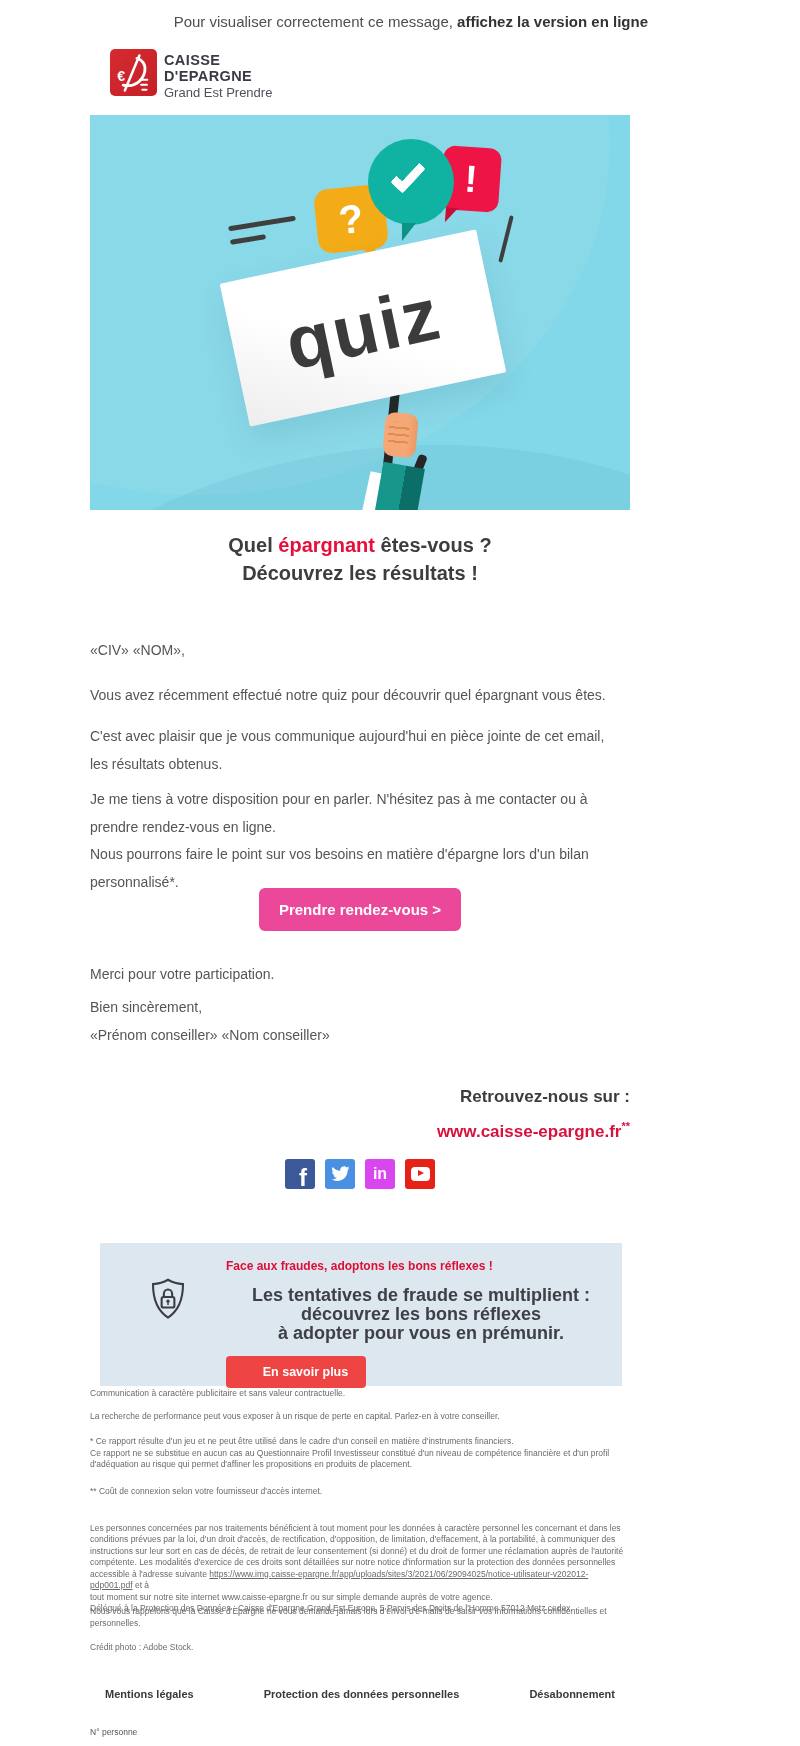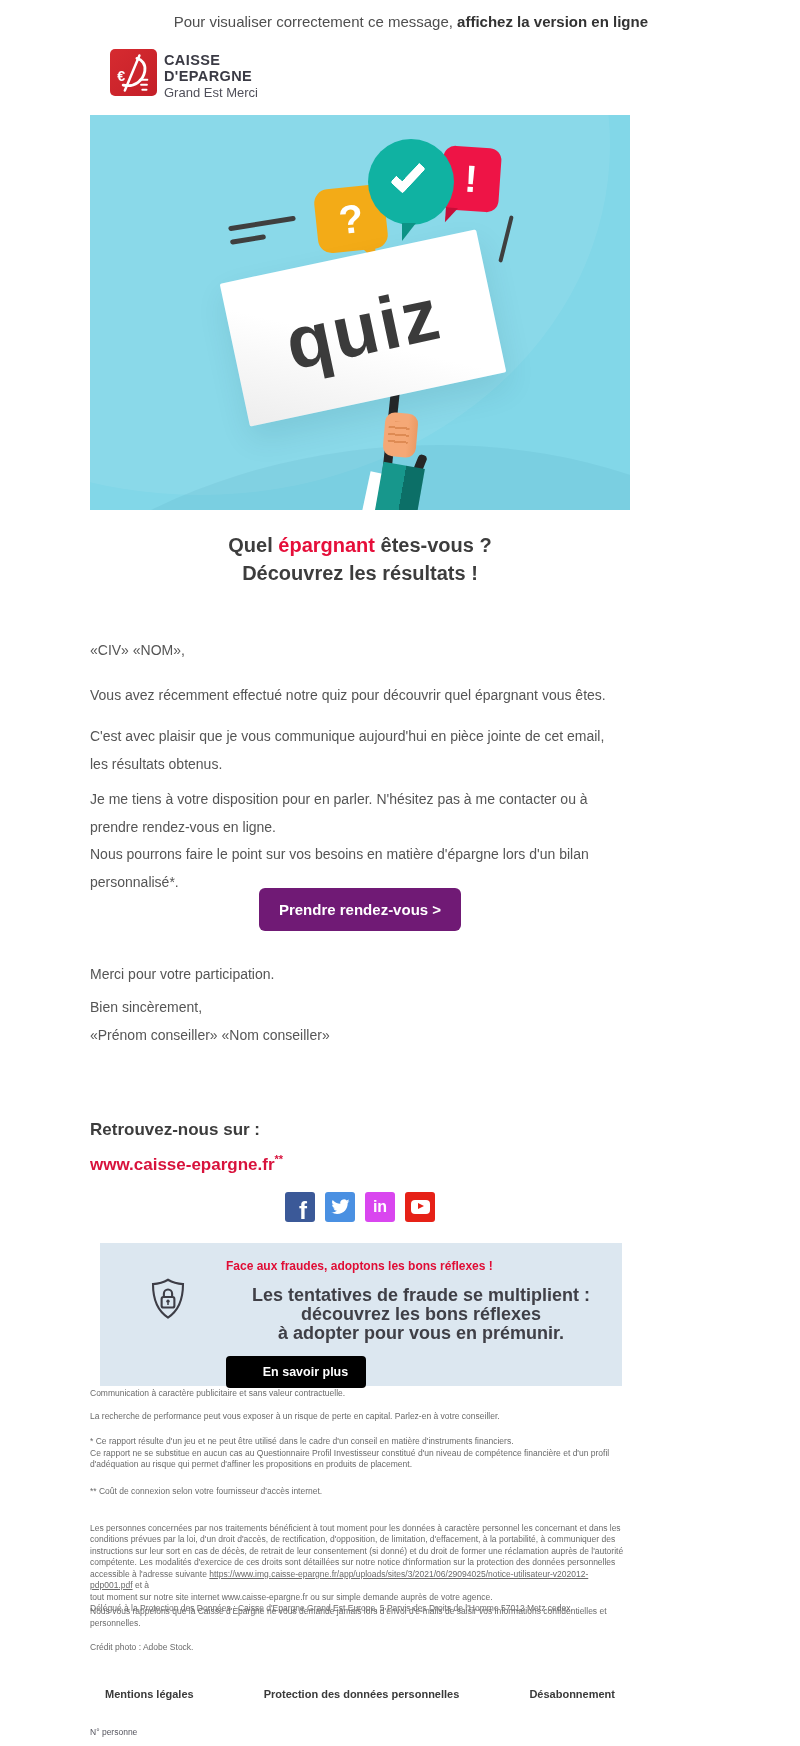--- a/index.html
+++ b/index.html
@@ -88,25 +88,25 @@
           color:#555; white-space:pre-line; }
   .sal   { top:637px; }
   .para1 { top:682px; }
   .para2 { top:723px; }
   .para3 { top:776px;margin-top:10px; }
   .thanks{ top:961px; }
   .signoff{ top:994px; }
 
   .cta-row { position:absolute; left:90px; top:888px; width:540px; display:flex; justify-content:center; }
   .cta-btn { min-width:180px; height:43px; padding:0 20px; border:none; cursor:pointer;
-             background:#701a75; color:#fff; font-weight:bold; font-size:15px;
+             background:#ec4899; color:#fff; font-weight:bold; font-size:15px;
              border-radius:6px; font-family:inherit; }
 
   
-  .social { position:absolute; left:90px; top:1086px; width:540px; text-align:left;margin-top:33px; }
+  .social { position:absolute; left:90px; top:1086px; width:540px; text-align:right; }
   .social .sh { font-size:17px; line-height:22px; font-weight:bold; color:#3d3d3d; }
   .social .su { font-size:17px; line-height:22px; font-weight:bold; color:#d8123c; margin-top:7px; }
   .social .su sup { font-size:11px; }
   .icons { margin-top:16px; display:flex; justify-content:center; gap:10px; }
   .sicon { width:30px; height:30px; border-radius:3px; display:flex; align-items:center;
            justify-content:center; cursor:pointer; overflow:hidden; }
   .sicon.fb { background:#3b5998; }
   .sicon.fb span { font-size:24px; font-weight:bold; color:#fff; transform:translate(3px,4px); }
   .sicon.tw { background:#4a90e2; }
   .sicon.tw svg { width:20px; height:20px; }
@@ -119,21 +119,21 @@
             border-bottom:3.5px solid transparent; }
 
   
   .fraud { position:absolute; left:100px; top:1215px; width:522px; height:143px; background:#dce7f0;margin-top:28px; }
   .fraud .shield { position:absolute; left:44px; top:30px; width:48px; height:54px; }
   .fraud .content { position:absolute; left:126px; top:15px; width:390px; }
   .fraud .ft { font-size:12px; font-weight:bold; color:#e00d35; line-height:16px; }
   .fraud .fx { font-size:18px; font-weight:bold; color:#3f3f46; line-height:19px;
                margin-top:12px; white-space:pre-line;text-align:center; }
   .fraud .fb-btn { margin-top:13px; width:140px; height:32px; border:none; cursor:pointer;
-                   background:#000000; color:#fff; font-weight:bold; font-size:12.5px;
+                   background:#ef4444; color:#fff; font-weight:bold; font-size:12.5px;
                    border-radius:4px; font-family:inherit;padding-left:19px; }
 
   
   .legal { position:absolute; left:90px; width:538px; font-size:8.5px; line-height:11.5px;
            color:#6a6a6a; white-space:pre-line; }
   .lg1 { top:1388px; } .lg2 { top:1411px; } .lg3 { top:1436px; } .lg4 { top:1486px; }
   .lg5 { top:1511px; } .lg6 { top:1606px; } .lg7 { top:1642px; }
   .legal a, .legal .lnk { color:#6a6a6a; text-decoration:underline; overflow-wrap:anywhere; cursor:pointer; }
 
   
@@ -156,21 +156,21 @@
     <svg viewBox="0 0 48 48">
       <path d="M11 38.5 C25 41.5 35 33 37 21.5 C38.3 13.5 33.5 8 27.5 6.5" fill="none" stroke="#fff" stroke-width="3.4" stroke-linecap="round"></path>
       <path d="M30.5 3 L13 45" stroke="#fff" stroke-width="3" stroke-linecap="round"></path>
       <text x="4" y="33" font-size="17" font-weight="bold" fill="#fff">€</text>
       <path d="M31 32 h9 M32.5 38 h7 M34 44 h5" stroke="#fff" stroke-width="2.4" stroke-linecap="round"></path>
     </svg>
   </div>
   <div class="brand-text">
     <div class="l1">CAISSE</div>
     <div class="l2">D'EPARGNE</div>
-    <div class="l3">Grand Est Merci</div>
+    <div class="l3">Grand Est Prendre</div>
   </div>
 
   <div class="hero">
     <div class="glow"></div>
     <div class="shade"></div>
     <div class="speed s1"></div>
     <div class="speed s2"></div>
     <div class="speed s3"></div>
     <div class="bubble-q">
       <span>?</span>

